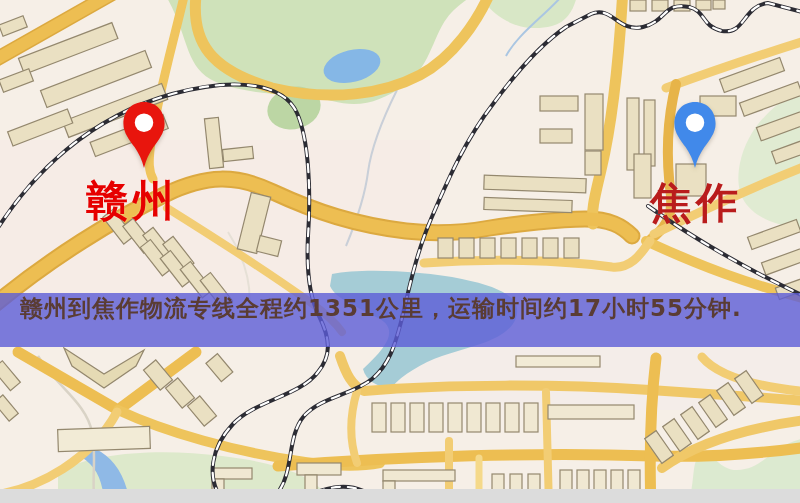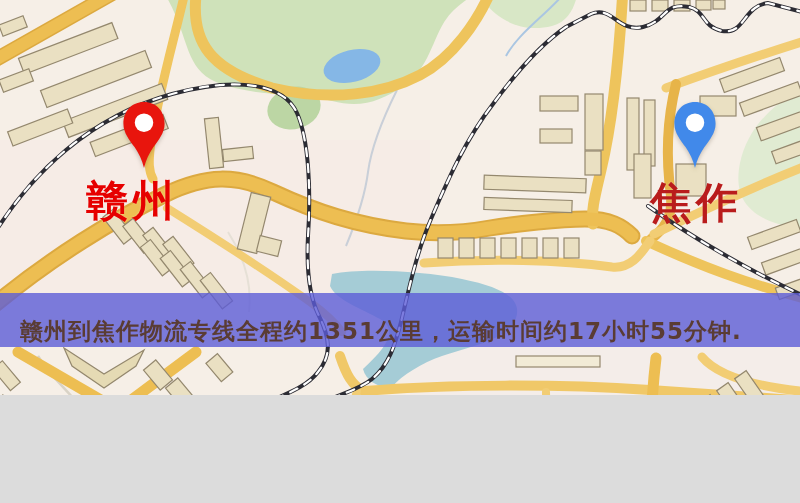--- a/index.html
+++ b/index.html
@@ -1,17 +1,17 @@
 <!DOCTYPE html>
 <html><head>
 <meta charset="utf-8">
 <style>
   html,body{margin:0;padding:0;background:#dcdcdc;}
   .stage{
-    position:relative;width:800px;height:395px;overflow:hidden;
+    position:relative;width:800px;height:489px;overflow:hidden;
     font-family:"DejaVu Sans","Liberation Sans",sans-serif;
     background:#f6efe7;
   }
   .map-svg{position:absolute;left:0;top:0;width:800px;height:503px;display:block;}
   
   .pin{position:absolute;width:46px;height:70px;}
   .pin svg{display:block;width:100%;height:100%;filter:drop-shadow(0 2px 2px rgba(60,40,20,.25));}
   .pin-origin{left:121px;top:100px;}
   .pin-destination{left:672px;top:100px;}
   
@@ -19,21 +19,21 @@
     position:absolute;font-size:42px;font-weight:bold;line-height:1;
     letter-spacing:4px;text-shadow:0 0 2px rgba(255,255,255,.35);
     white-space:nowrap;
   }
   .label-origin{left:86px;top:180px;color:#e60000;}
   .label-destination{left:650px;top:182px;color:#b91c1c;}
   
   .banner{
     position:absolute;left:0;top:293px;width:800px;height:54px;
     background:rgba(92,93,215,0.80);
-    display:flex;align-items:flex-end;
+    display:flex;align-items:flex-start;
   }
   .banner-text{
     color:#5a3c34;font-size:23px;font-weight:bold;
     padding-left:20px;letter-spacing:1px;white-space:nowrap;
   }
 </style>
 </head>
 <body>
 
 <div class="stage">

